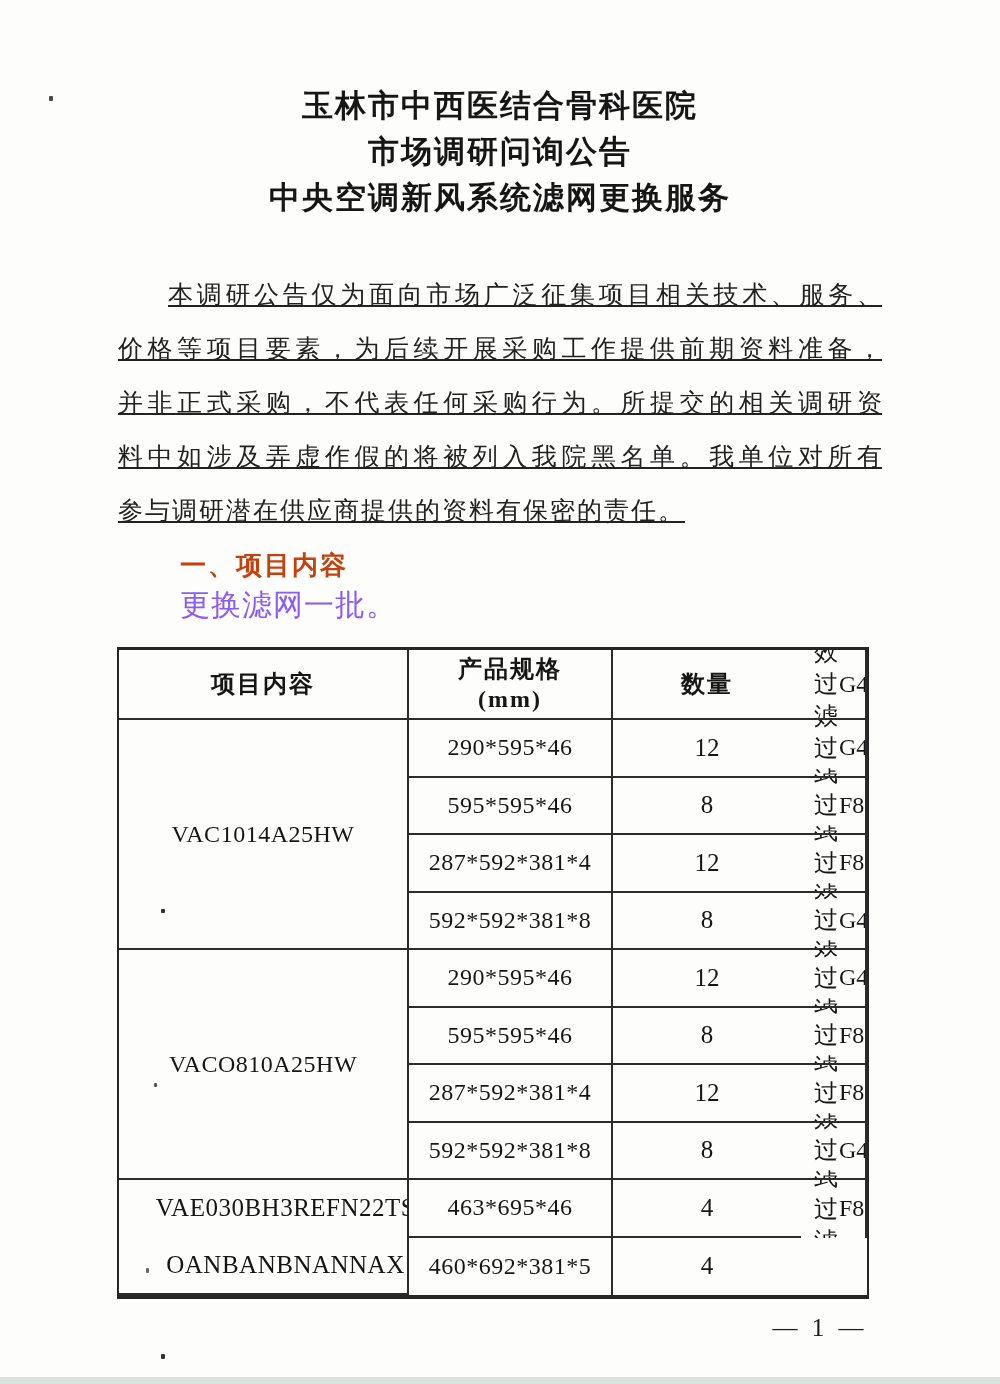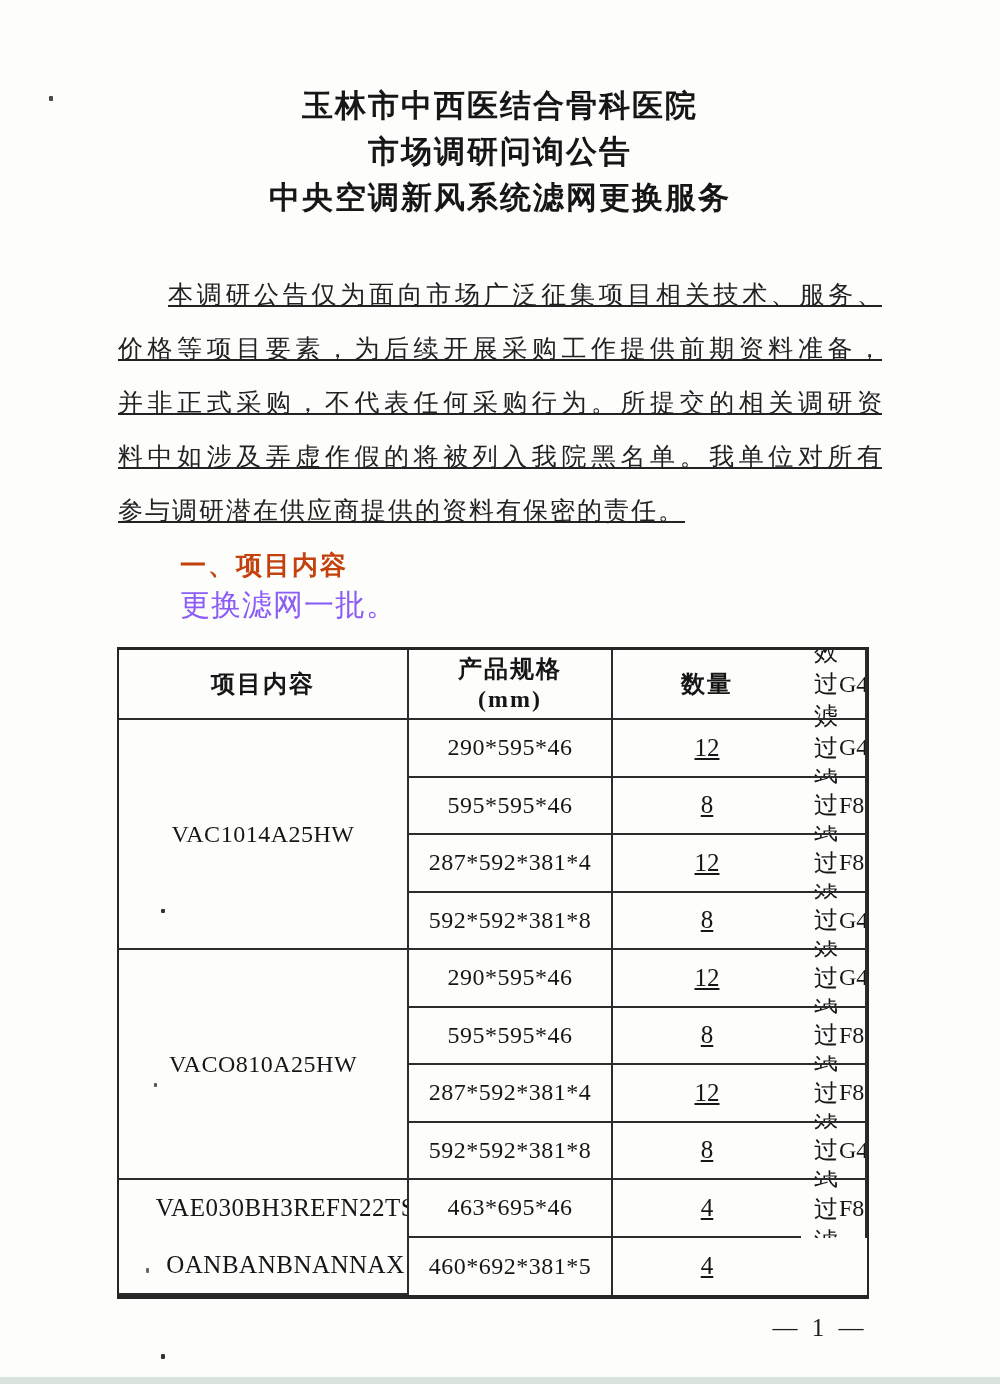--- a/index.html
+++ b/index.html
@@ -110,21 +110,21 @@
     justify-content: space-around;
     font-size: 25px;
   }
   .cell.pname {
     justify-content: space-between;
     padding: 0 13px;
   }
   .pname .cn { font-family: "Liberation Serif", serif; letter-spacing: 1px; }
   .pname .grade { font-family: "Liberation Serif", serif; }
   .cell.spec { font-family: "Liberation Serif", serif; letter-spacing: 0.5px; }
-  .cell.qty { font-family: "Liberation Serif", serif; font-size: 25px; text-decoration: underline; }
+  .cell.qty { font-family: "Liberation Serif", serif; font-size: 25px; }
   
   .page-number {
     position: absolute;
     top: 1314px;
     left: 760px;
     width: 120px;
     text-align: center;
     font-size: 25px;
     letter-spacing: 4px;
     color: #1c1c1c;

